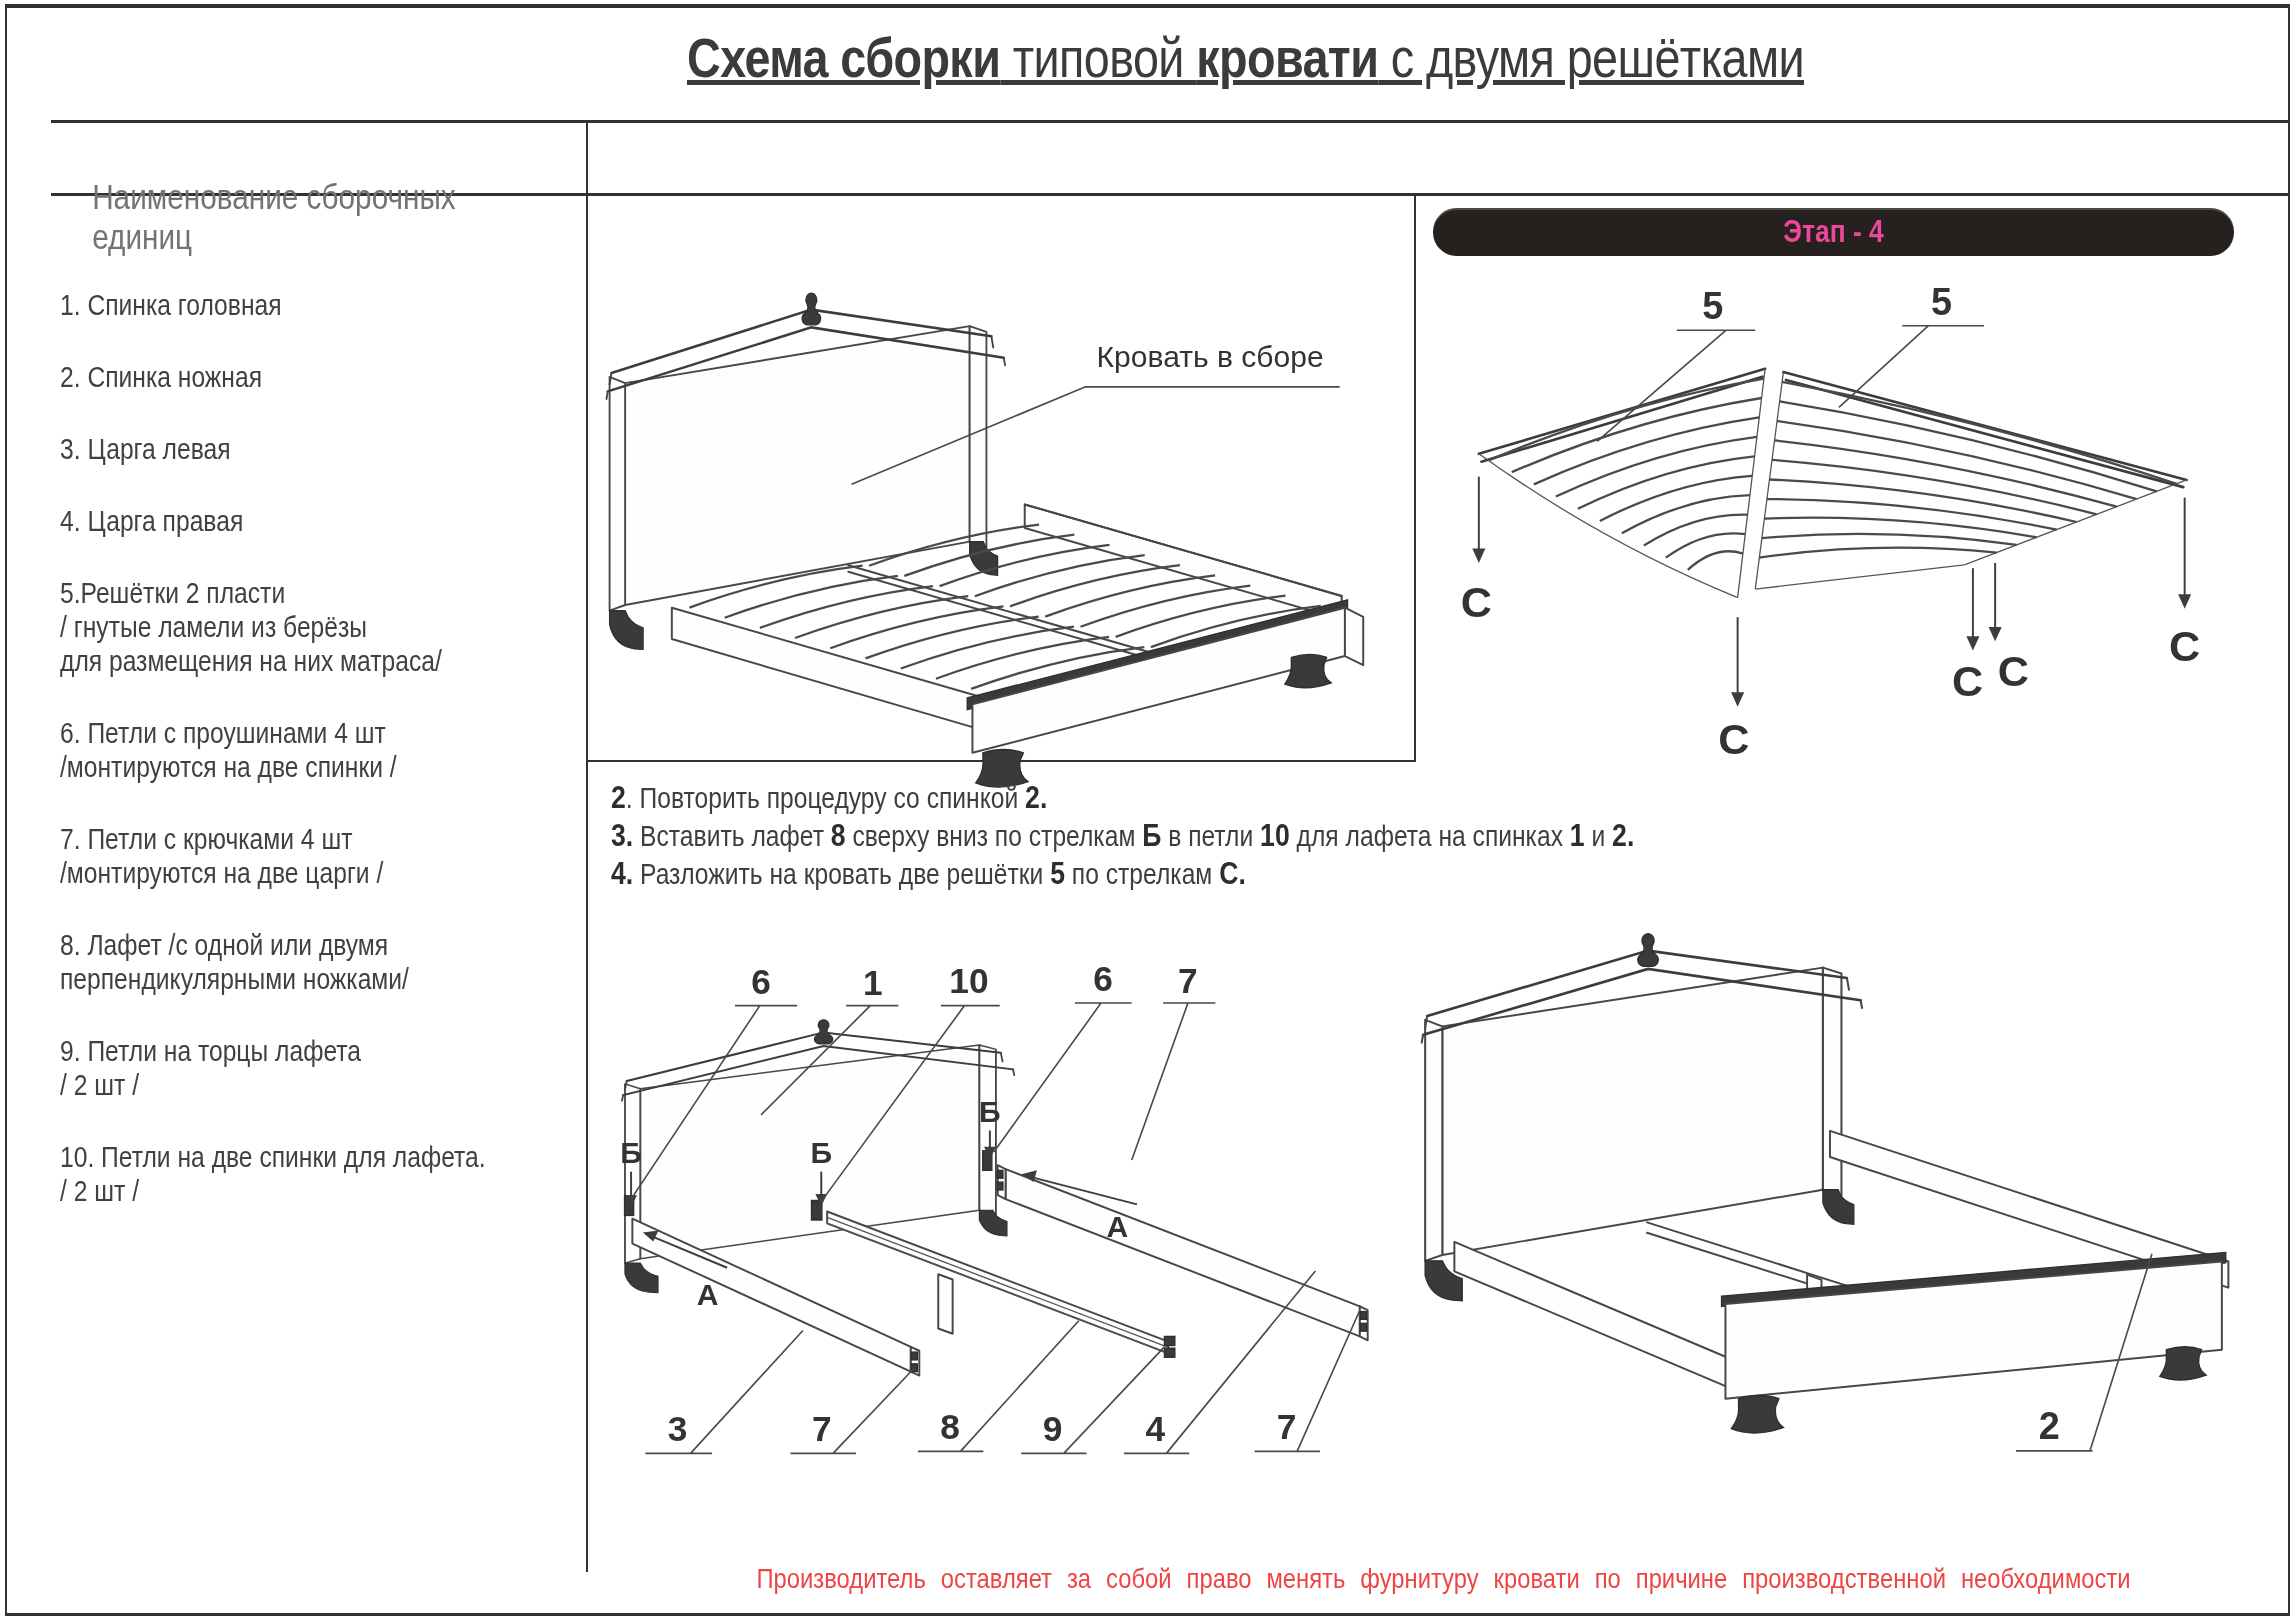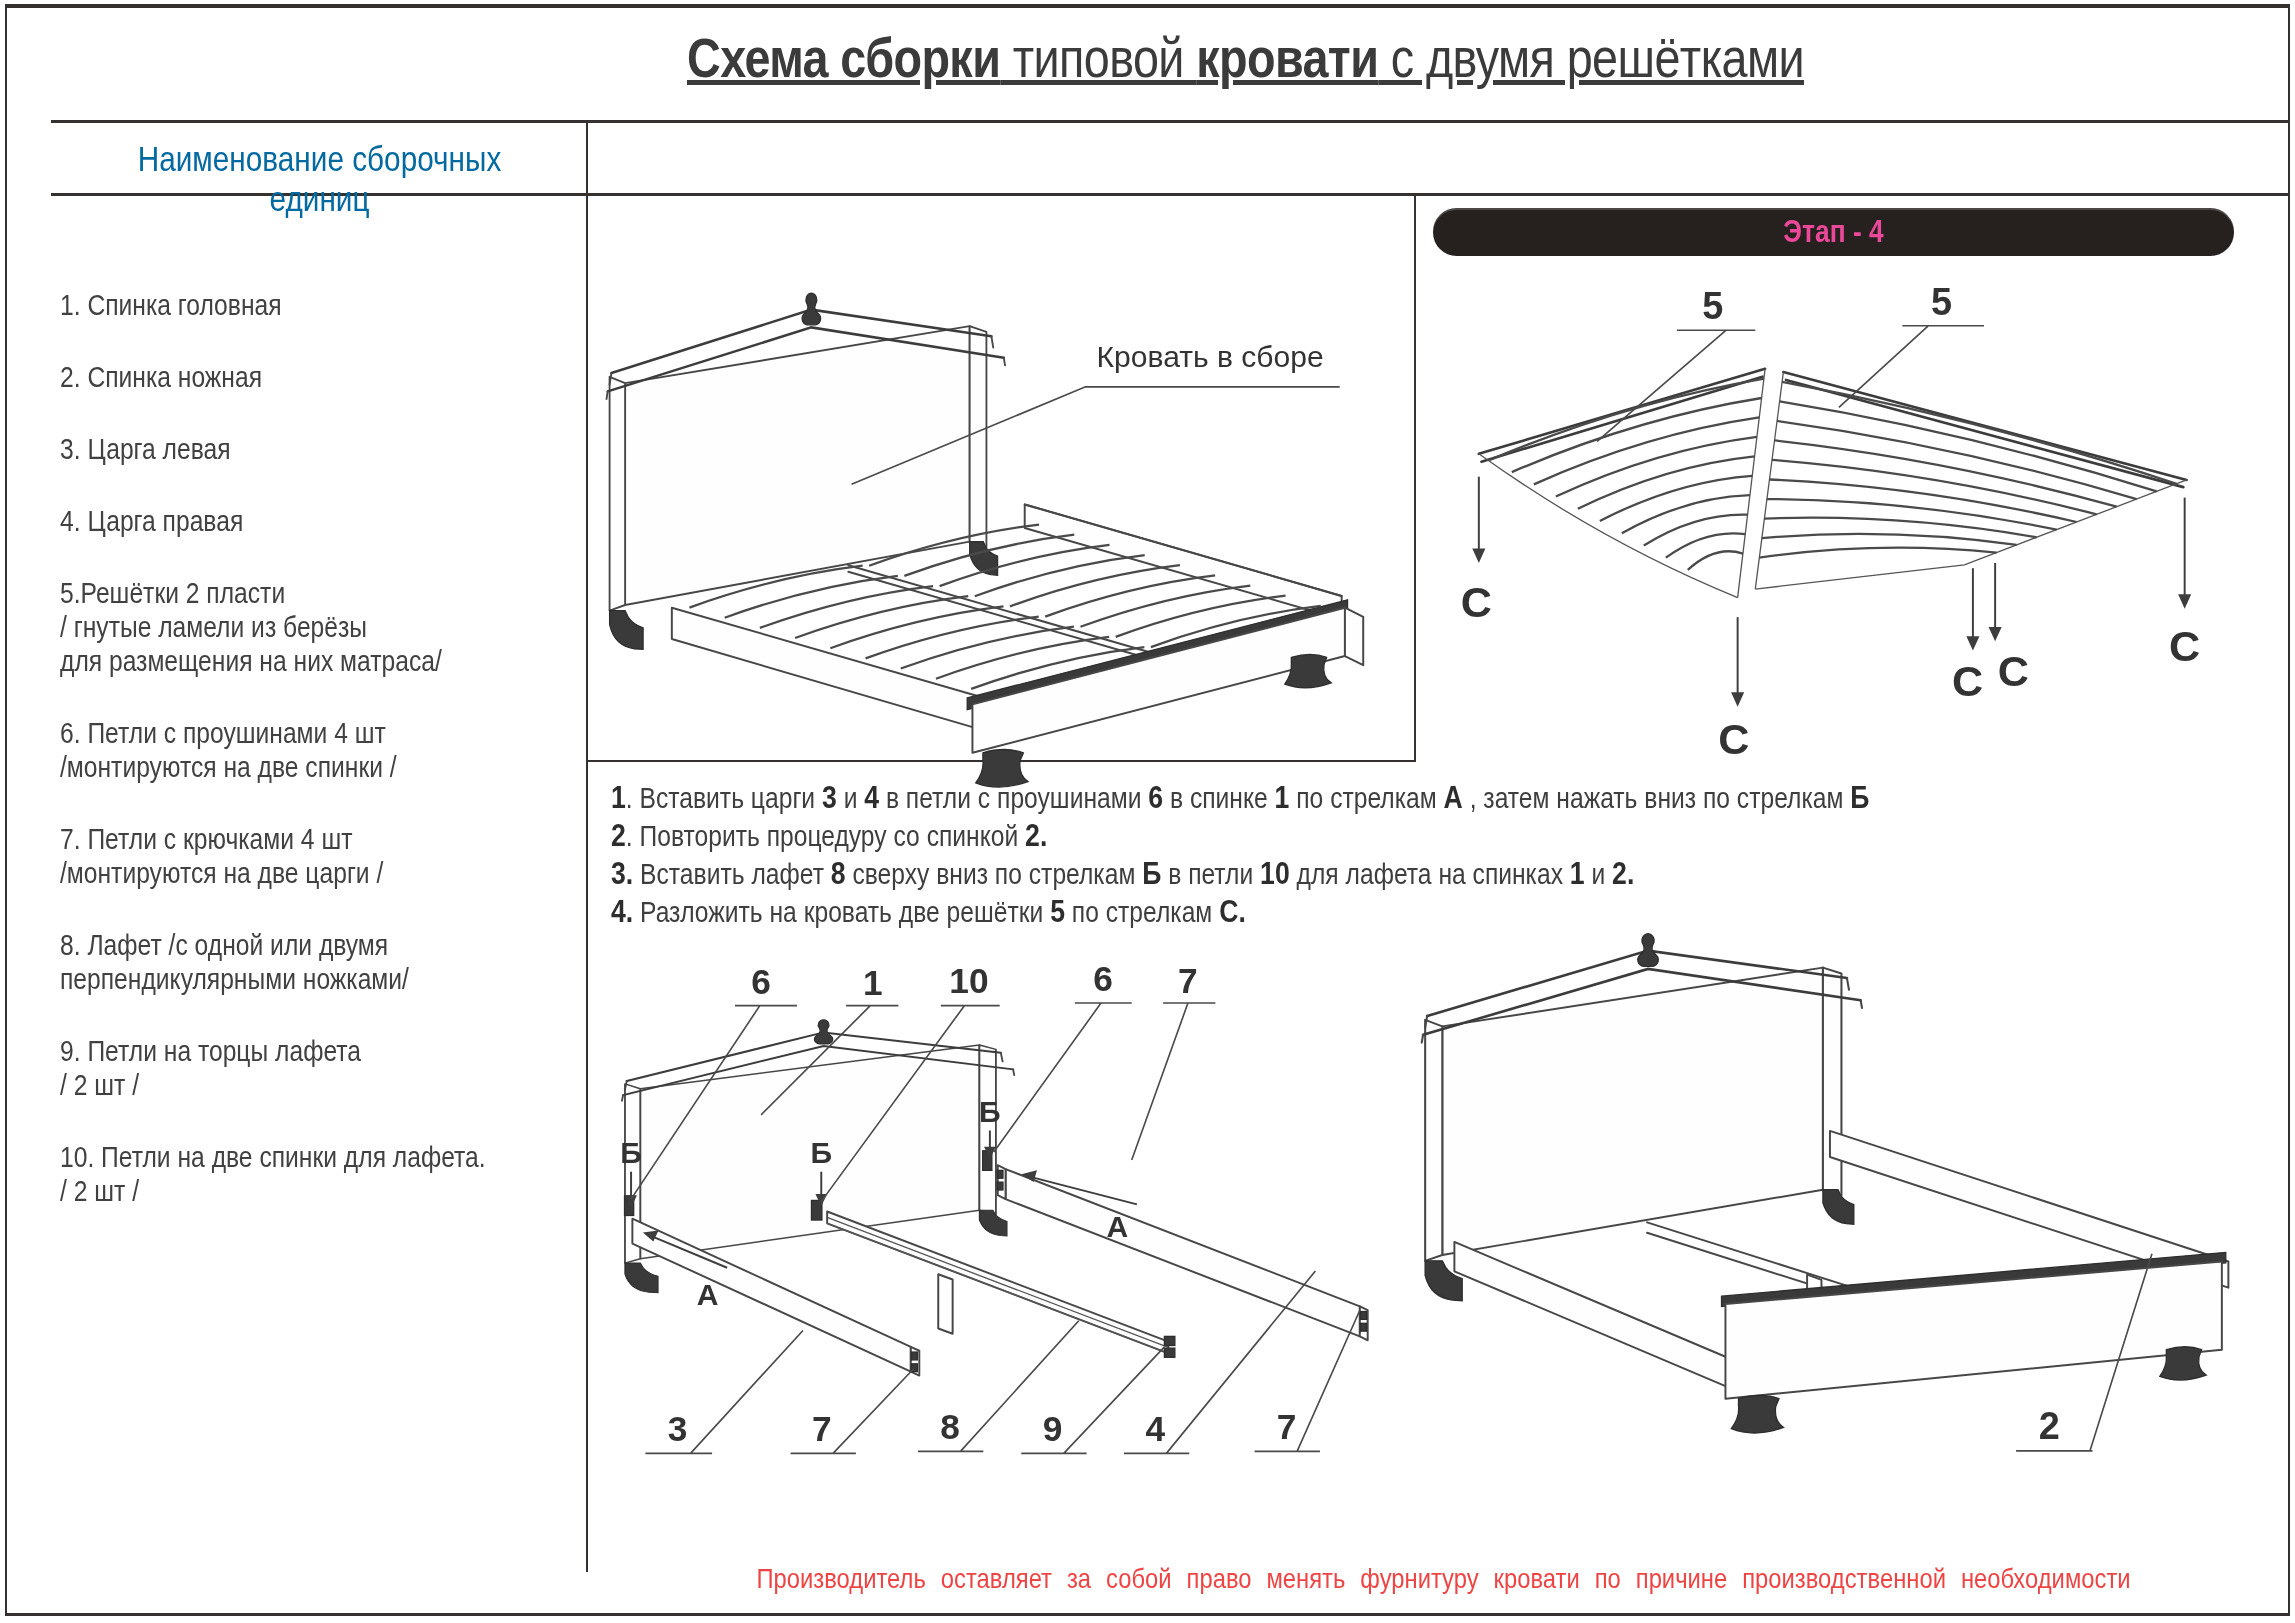--- a/index.html
+++ b/index.html
@@ -5,21 +5,21 @@
   html,body{margin:0;padding:0;background:#e8e8e8;}
   .page{position:relative;width:2295px;height:1624px;background:#ffffff;
         font-family:"Liberation Sans",sans-serif;color:#3b3b3b;overflow:hidden;}
   .hline,.vline{position:absolute;background:#35312e;}
   .abs{position:absolute;}
   .cond{transform:scaleX(.85);transform-origin:0 50%;display:block;}
   .condc{transform:scaleX(.85);transform-origin:50% 50%;display:block;}
   .title{top:26px;left:196px;width:2099px;text-align:center;font-size:55px;font-weight:400;
          letter-spacing:-0.7px;white-space:nowrap;text-decoration:underline;}
   .title b{font-weight:700;}
-  .th{font-size:35px;font-weight:400;text-align:center;color:#0369a1;}
+  .th{font-size:35px;font-weight:400;color:#737373;margin-top:38px;}
   .parts{top:288px;left:60px;width:527px;list-style:none;margin:0;padding:0;}
   .parts li{font-size:29px;line-height:34px;white-space:pre-line;margin-bottom:38px;color:#414141;}
   .banner{position:absolute;background:#26211f;border-radius:23.5px;color:#ec4899;text-align:center;
           font-weight:700;box-shadow:inset 0 2px 0 rgba(255,255,255,.18);}
   .banner div{line-height:inherit;}
   .instr{top:779px;left:611px;width:1680px;}
   .instr p{margin:0;font-size:29px;line-height:38px;color:#3e3e3e;white-space:nowrap;}
   .instr b{font-weight:700;font-size:1.08em;color:#2d2d2d;}
   .footer{top:1563px;left:601px;width:1685px;text-align:center;font-size:28px;color:#ef4444;
           word-spacing:9.8px;white-space:nowrap;}
@@ -195,23 +195,20 @@
         <path d="M526.715,334.34000000000003 Q761.7075,344.845 996.7,399.35"></path>
         <path d="M522.845,364.22 Q744.4725,365.635 966.0999999999999,411.05"></path>
         <path d="M518.975,394.1 Q727.2375,386.425 935.5,422.75"></path>
         <path d="M515.105,423.98 Q710.0025,407.21500000000003 904.9,434.45"></path>
         <path d="M511.235,453.86 Q692.7674999999999,428.005 874.3,446.15"></path>
       </g>
     </svg>
 
   <div class="abs instr">
     <p>
-        <span class="cond"><b>1</b><span>. Вставить царги </span><b>3</b><span> и </span><b>4</b><span> в петли с проушинами </span><b>6</b><span> в спинке </span><b>1</b><span> по стрелкам </span><b>А</b><span> , затем нажать вниз по стрелкам </span><b>Б</b></span>
-      </p>
-    <p>
         <span class="cond"><b>2</b><span>. Повторить процедуру со спинкой </span><b>2.</b></span>
       </p>
     <p>
         <span class="cond"><b>3.</b><span> Вставить лафет </span><b>8</b><span> сверху вниз по стрелкам </span><b>Б</b><span> в петли </span><b>10</b><span> для лафета на спинках </span><b>1</b><span> и </span><b>2.</b></span>
       </p>
     <p>
         <span class="cond"><b>4.</b><span> Разложить на кровать две решётки </span><b>5</b><span>  по стрелкам </span><b>С.</b></span>
       </p>
   </div>
 

